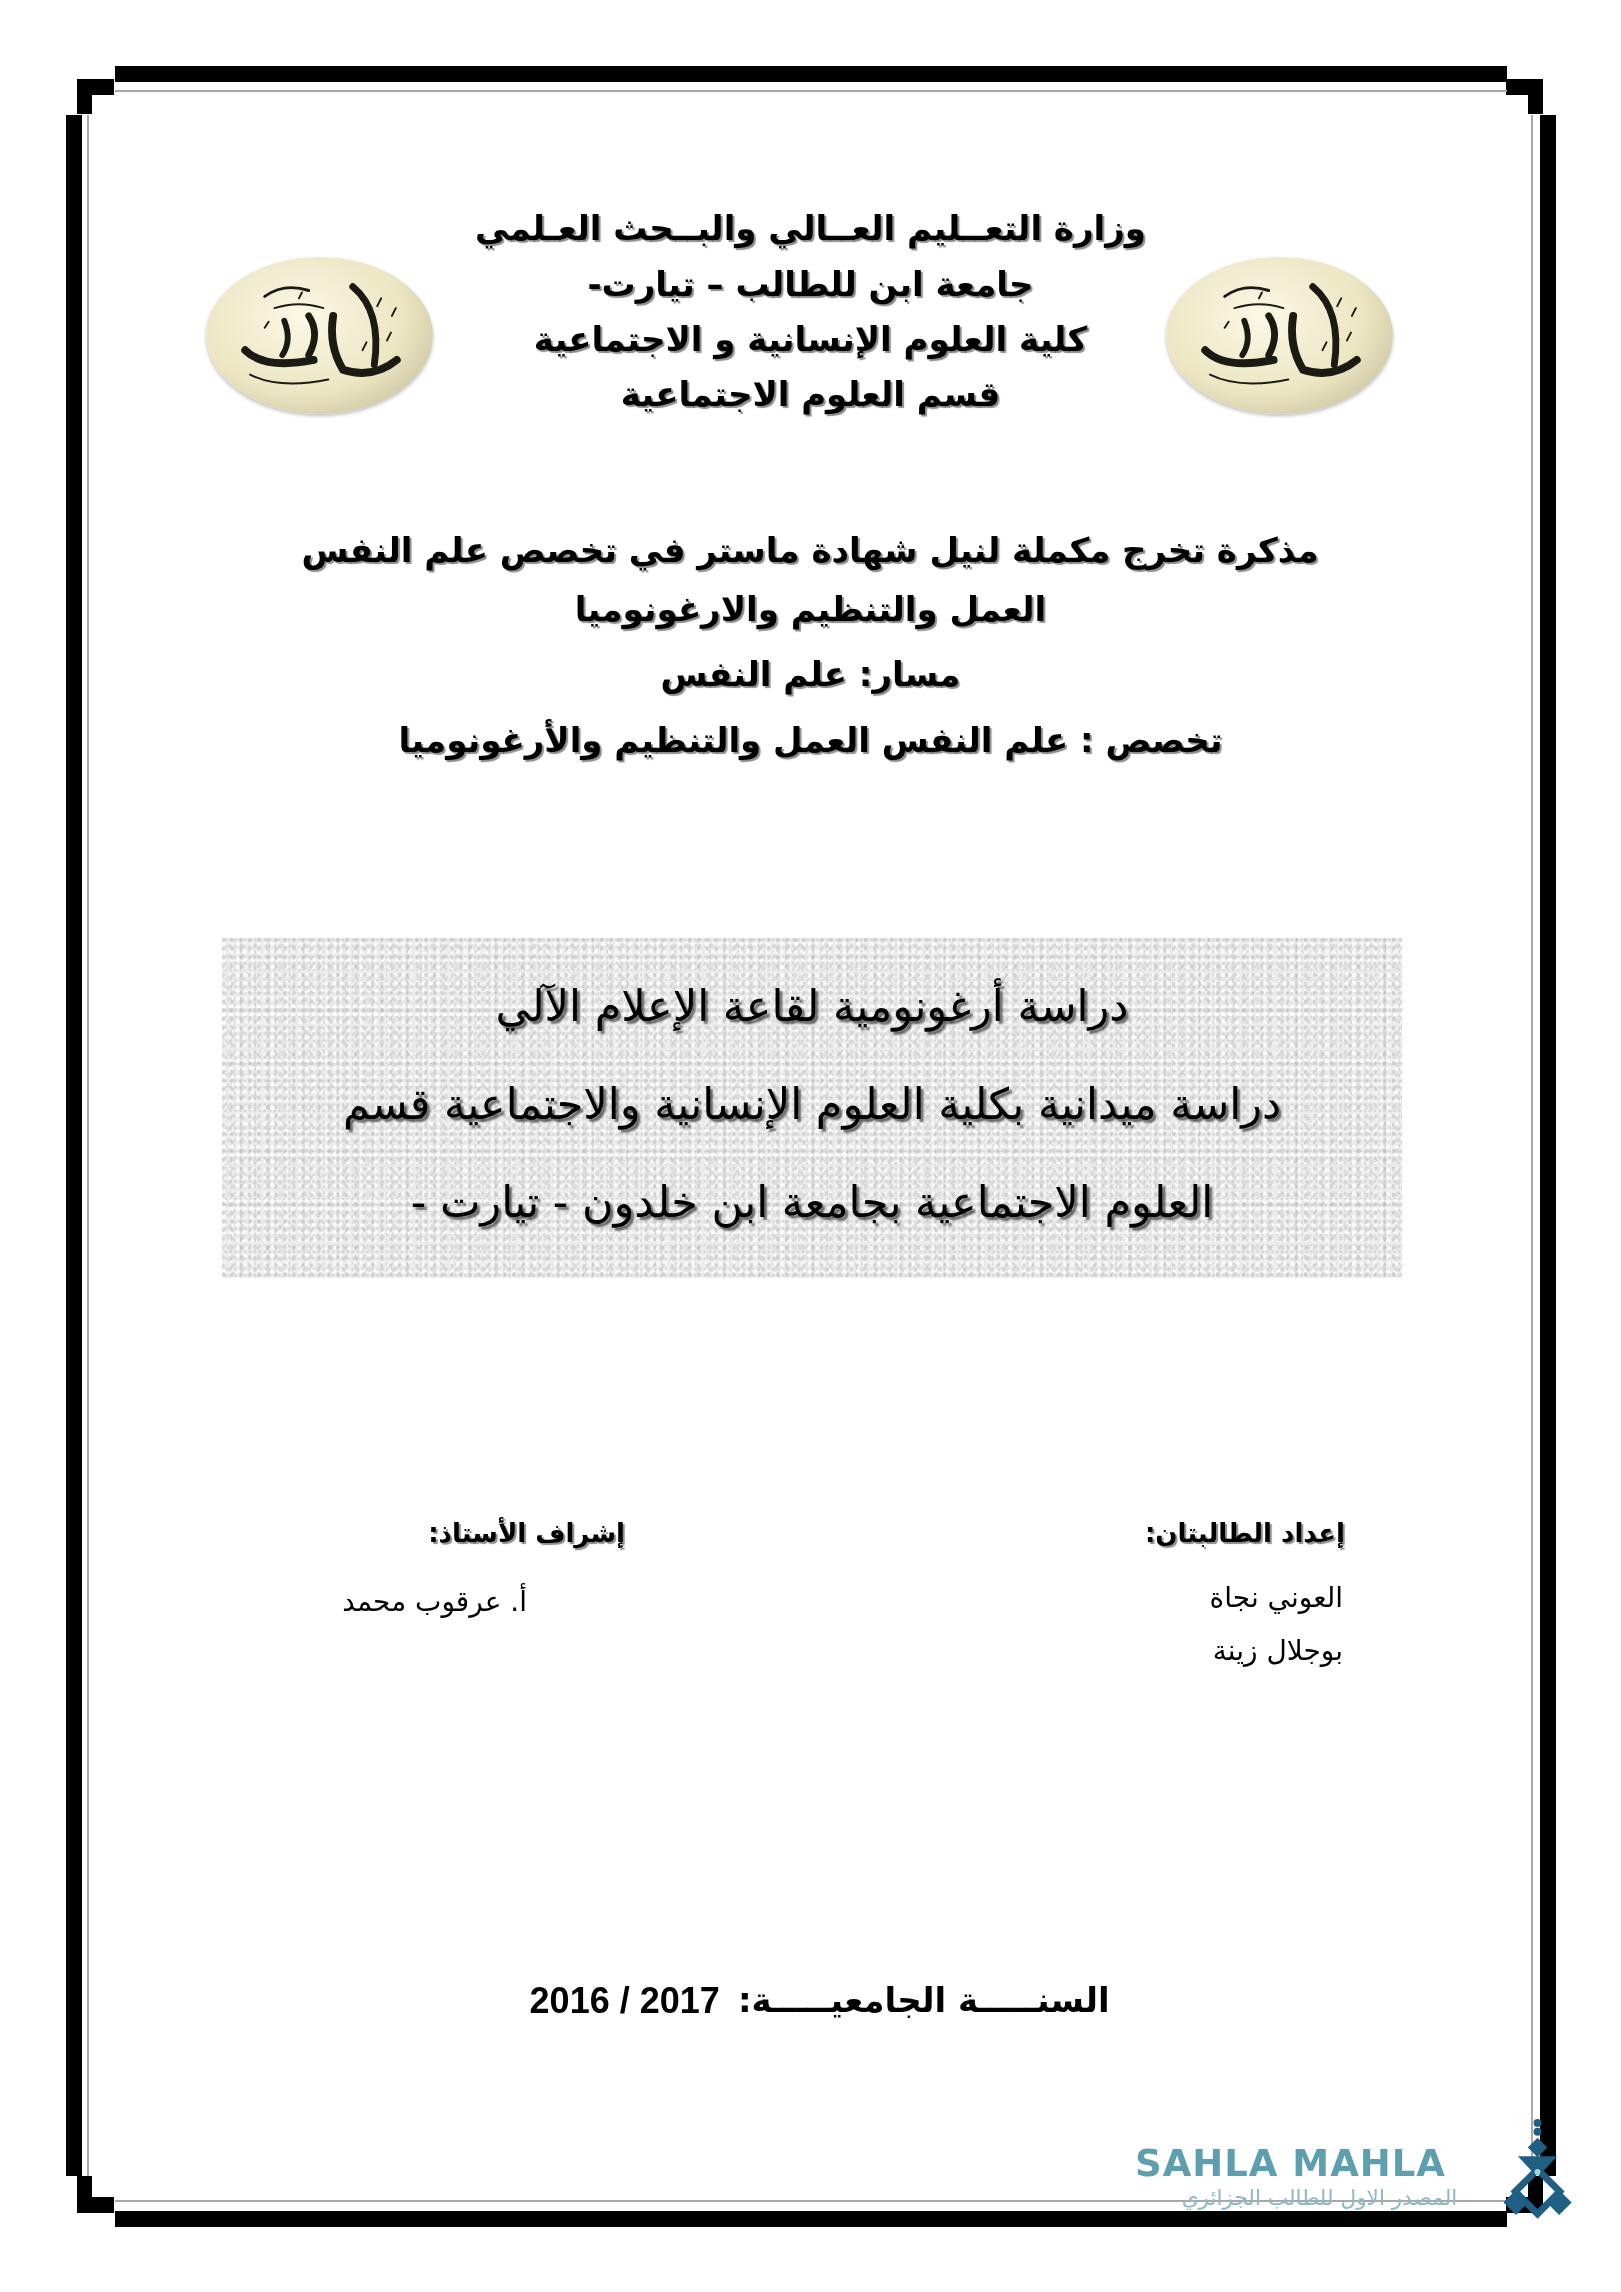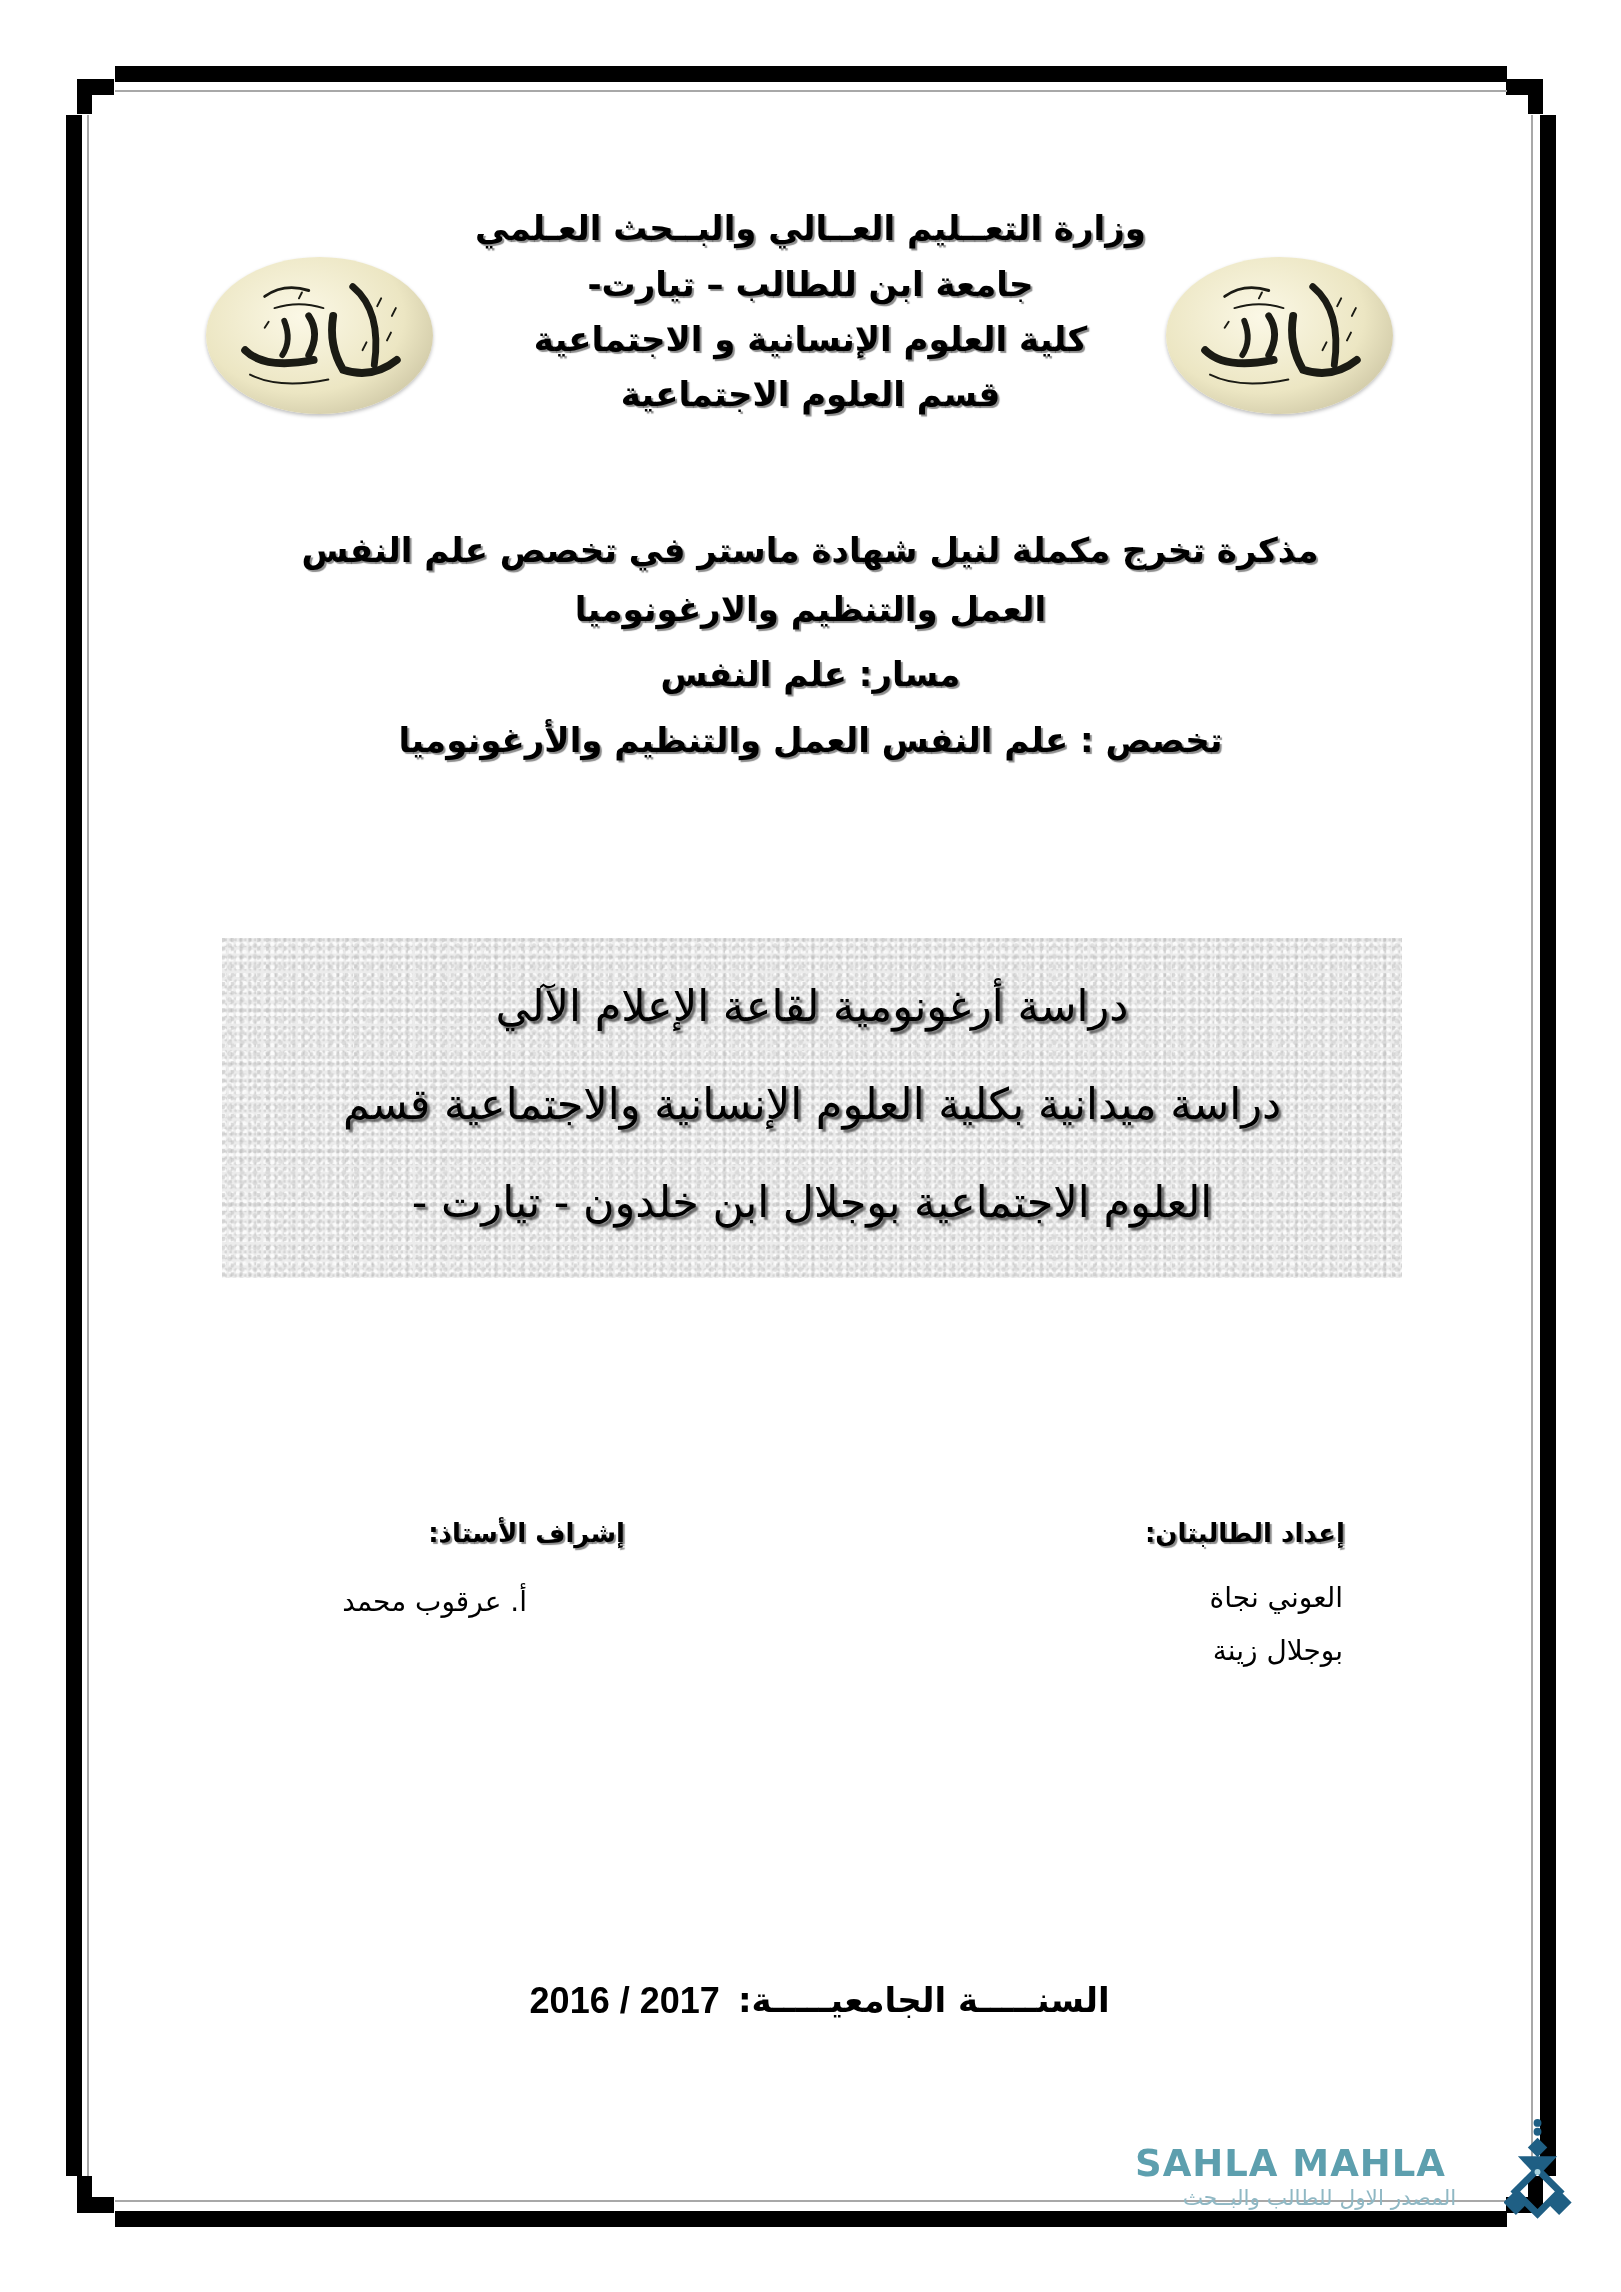--- a/index.html
+++ b/index.html
@@ -111,38 +111,38 @@
 <div class="head rtl shadow" style="top:367px;">قسم العلوم  الاجتماعية</div>
 
 <div class="head rtl shadow" style="top:523px; left:274px; width:1072px;">مذكرة تخرج مكملة لنيل شهادة ماستر في تخصص علم النفس</div>
 <div class="head rtl shadow" style="top:582px;">العمل والتنظيم والارغونوميا</div>
 <div class="head rtl shadow" style="top:647px;">مسار: علم النفس</div>
 <div class="head rtl shadow" style="top:713px;">تخصص : علم النفس العمل والتنظيم والأرغونوميا</div>
 
 <div class="title-box">
   <div class="title-line rtl" style="top:39px;">دراسة أرغونومية لقاعة الإعلام الآلي</div>
   <div class="title-line rtl" style="top:137px;">دراسة ميدانية بكلية العلوم الإنسانية والاجتماعية قسم</div>
-  <div class="title-line rtl" style="top:235px;">العلوم الاجتماعية بوجلال ابن خلدون  - تيارت -</div>
+  <div class="title-line rtl" style="top:235px;">العلوم الاجتماعية بجامعة ابن خلدون  - تيارت -</div>
 </div>
 
 <div class="label-big rtl shadow" style="right:276px; top:1506px; text-align:right;">إعداد الطالبتان:</div>
 <div class="name rtl" style="right:278px; top:1576px; text-align:center;">العوني نجاة</div>
 <div class="name rtl" style="right:278px; top:1629px; text-align:right;">بوجلال زينة</div>
 
 <div class="label-big rtl shadow" style="left:292px; width:333px; top:1506px; text-align:right;">إشراف الأستاذ:</div>
 <div class="name rtl" style="left:292px; width:235px; top:1580px; text-align:right;">أ. عرقوب محمد</div>
 
 <div class="year">
   <span class="abs rtl" style="right:27.4px; top:0; white-space:nowrap;">السنـــــة الجامعيـــــة:</span>
   <span class="abs" style="left:19.6px; top:0; font-family:'Liberation Sans', sans-serif; font-size:36px; white-space:nowrap;">2016 / 2017</span>
 </div>
 
 <div>
   <div class="wm-text" style="left:1135px; top:2142px; font-size:37px; font-weight:bold; letter-spacing:1px; line-height:43px;">SAHLA MAHLA</div>
-  <div class="wm-text rtl" style="left:1137px; top:2184px; width:365px; text-align:center; font-size:21.6px; line-height:27.4px; color:#8fb8c4;">المصدر الاول للطالب والبــحث</div>
+  <div class="wm-text rtl" style="left:1137px; top:2184px; width:365px; text-align:center; font-size:21.6px; line-height:27.4px; color:#8fb8c4;">المصدر الاول للطالب الجزائري</div>
   <svg class="abs" viewBox="0 0 70 110" style="left:1504px; top:2117px; width:69px; height:108px;">
     <g fill="#1f5f84">
       <circle cx="34" cy="6" r="4"></circle>
       <circle cx="34" cy="15" r="4"></circle>
       <rect x="27" y="24" width="14" height="14" transform="rotate(45 34 31)"></rect>
       <path d="M14 40 L54 40 L40 55 L28 55 Z"></path>
       <rect x="18" y="60" width="32" height="32" transform="rotate(45 34 76)" fill="none" stroke="#1f5f84" stroke-width="7"></rect>
       <rect x="3" y="78" width="18" height="18" transform="rotate(45 12 87)"></rect>
       <rect x="47" y="78" width="18" height="18" transform="rotate(45 56 87)"></rect>
     </g>

